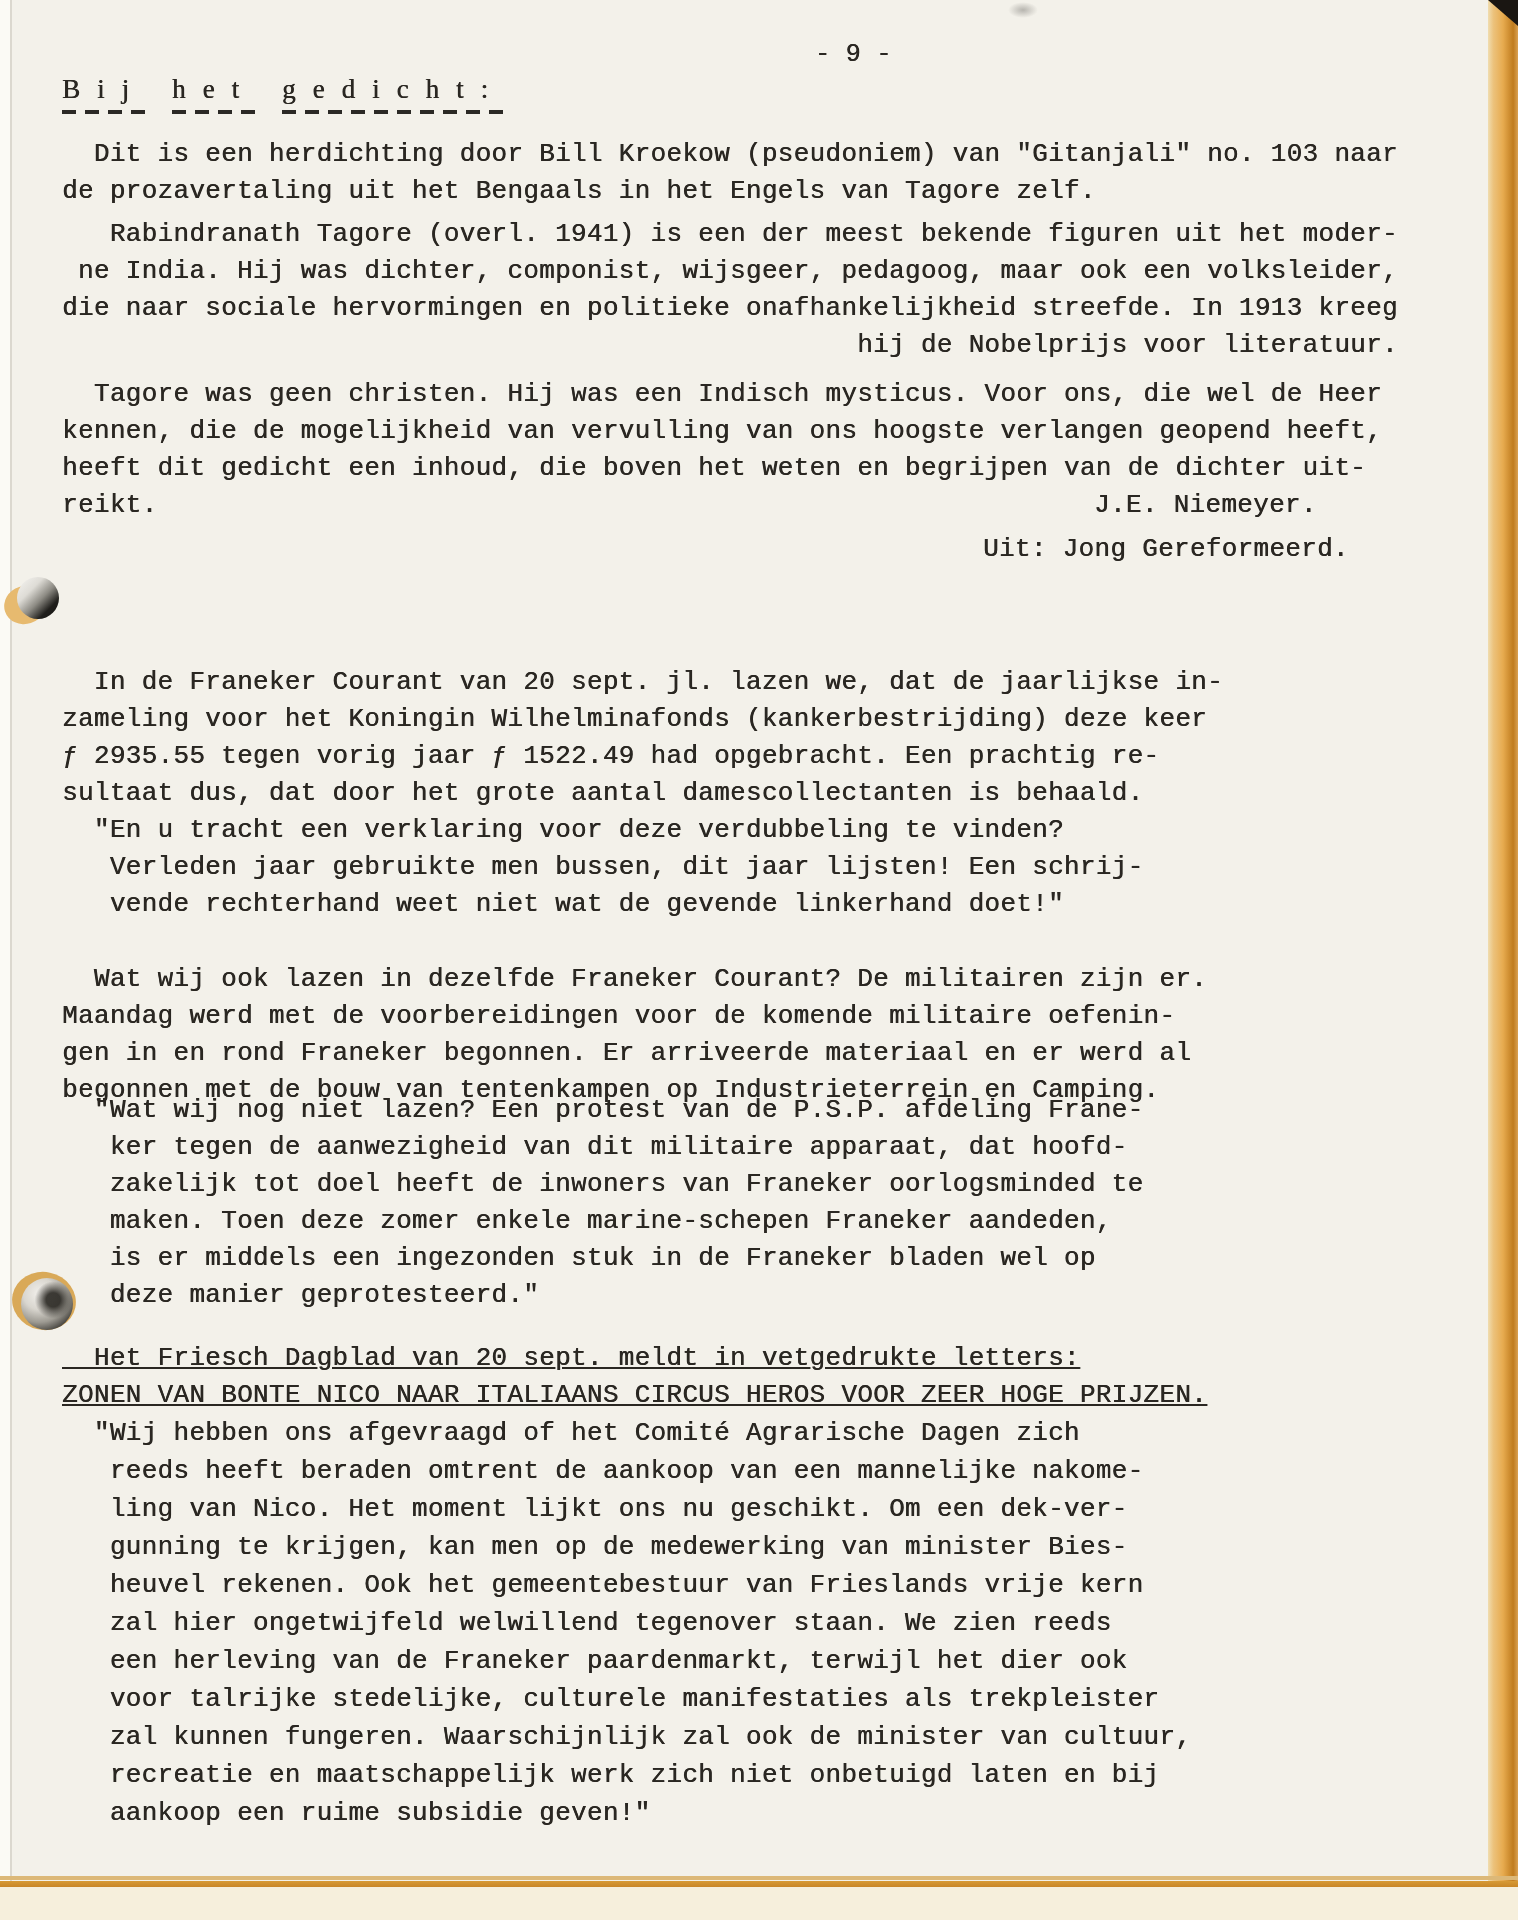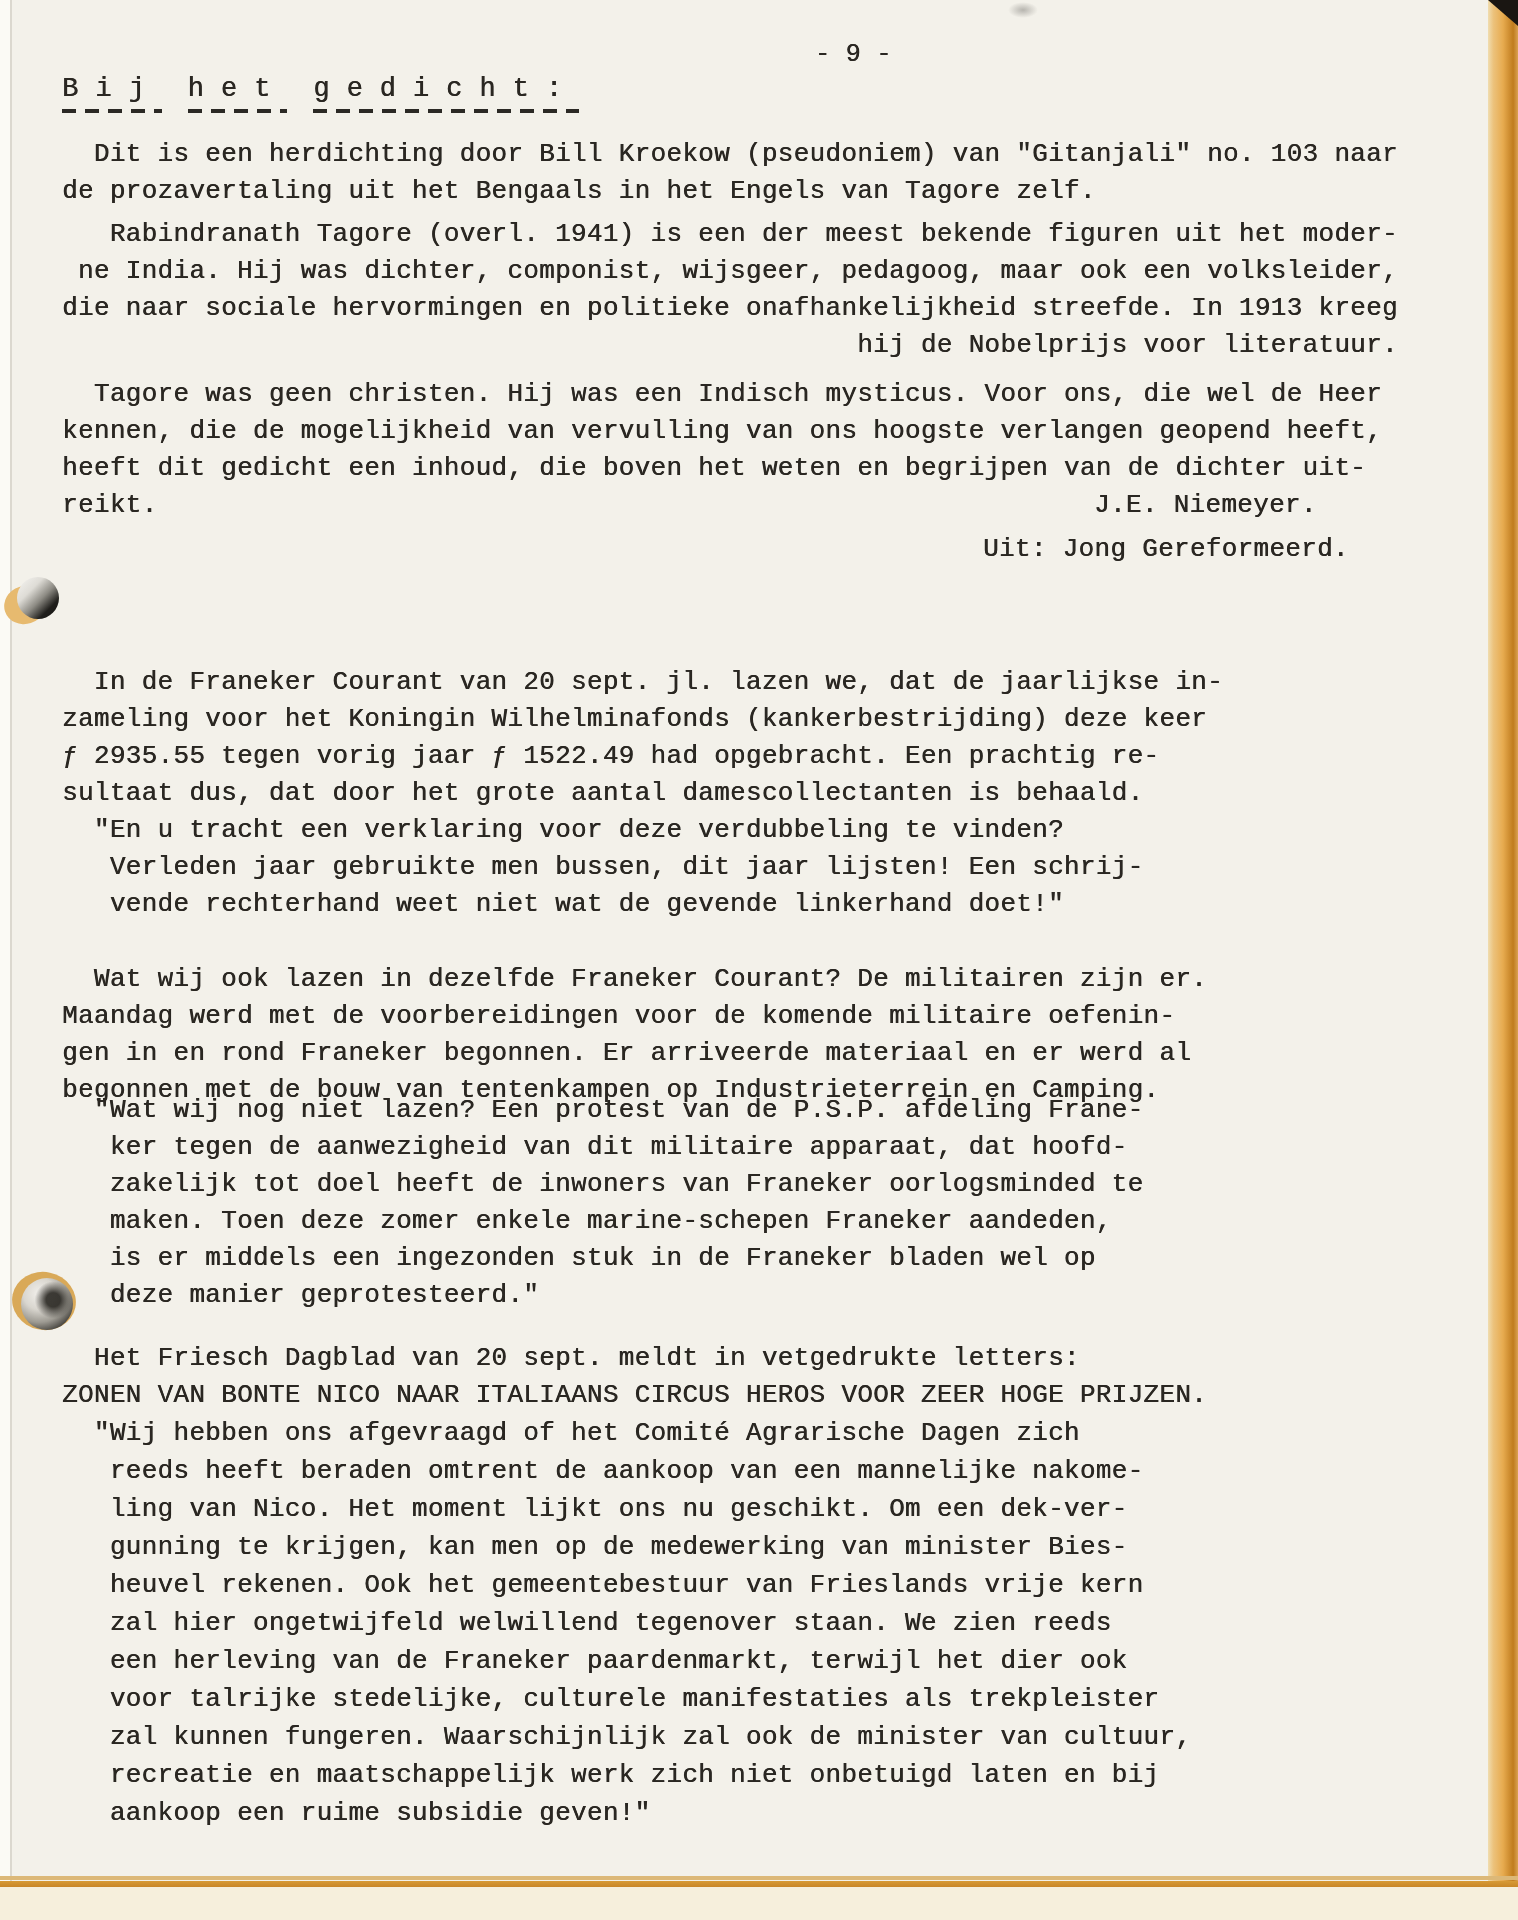--- a/index.html
+++ b/index.html
@@ -18,21 +18,21 @@
   .lh38{line-height:38px;}
   .pagenum{left:815px;font-size:25px;}
   
   .h1w,.h2w{
     display:inline-block;white-space:pre;
     background-image:repeating-linear-gradient(90deg,#2b2925 0 14px,rgba(0,0,0,0) 14px 23px);
     background-size:100% 4px;background-position:0 100%;background-repeat:no-repeat;
     text-shadow:0.5px 0 0 currentColor;
   }
   .heading1{position:absolute;left:62px;top:74px;font-size:27px;}
-  .h1w{letter-spacing:17px;margin-right:26px;padding-bottom:9px;}
+  .h1w{letter-spacing:17px;margin-right:26px;padding-bottom:9px;font-family:Liberation Serif, serif;}
   .heading2{position:absolute;left:320px;top:598px;font-size:26px;}
   .h2w{letter-spacing:20px;margin-right:34px;padding-bottom:12px;}
   
   .left-paper-edge{position:absolute;left:0;top:0;width:10px;height:1920px;background:#fbfaf5;}
   .left-edge-line{position:absolute;left:10px;top:0;width:2px;height:1920px;background:#dbd8cf;}
   .edge-band{
     position:absolute;left:1488px;top:0;width:30px;height:1920px;
     background:linear-gradient(to right,#f0ddb0 0%,#ecc27c 18%,#e7ab4f 50%,#c07c1e 84%,#daa152 100%);
   }
   .corner-wedge{
@@ -109,21 +109,21 @@
   <div class="tl" style="top:944px;margin-top:17px;">  Wat wij ook lazen in dezelfde Franeker Courant? De militairen zijn er.
 Maandag werd met de voorbereidingen voor de komende militaire oefenin-
 gen in en rond Franeker begonnen. Er arriveerde materiaal en er werd al
 begonnen met de bouw van tentenkampen op Industrieterrein en Camping.</div>
   <div class="tl" style="top:1092px;">  "Wat wij nog niet lazen? Een protest van de P.S.P. afdeling Frane-
    ker tegen de aanwezigheid van dit militaire apparaat, dat hoofd-
    zakelijk tot doel heeft de inwoners van Franeker oorlogsminded te
    maken. Toen deze zomer enkele marine-schepen Franeker aandeden,
    is er middels een ingezonden stuk in de Franeker bladen wel op
    deze manier geprotesteerd."</div>
-  <div class="tl" style="top:1340px;">  Het Friesch Dagblad van 20 sept. meldt in vetgedrukte letters:
+  <div class="tl" style="top:1340px;text-decoration:underline;">  Het Friesch Dagblad van 20 sept. meldt in vetgedrukte letters:
 ZONEN VAN BONTE NICO NAAR ITALIAANS CIRCUS HEROS VOOR ZEER HOGE PRIJZEN.</div>
   <div class="tl lh38" style="top:1414px;">  "Wij hebben ons afgevraagd of het Comité Agrarische Dagen zich
    reeds heeft beraden omtrent de aankoop van een mannelijke nakome-
    ling van Nico. Het moment lijkt ons nu geschikt. Om een dek-ver-
    gunning te krijgen, kan men op de medewerking van minister Bies-
    heuvel rekenen. Ook het gemeentebestuur van Frieslands vrije kern
    zal hier ongetwijfeld welwillend tegenover staan. We zien reeds
    een herleving van de Franeker paardenmarkt, terwijl het dier ook
    voor talrijke stedelijke, culturele manifestaties als trekpleister
    zal kunnen fungeren. Waarschijnlijk zal ook de minister van cultuur,

